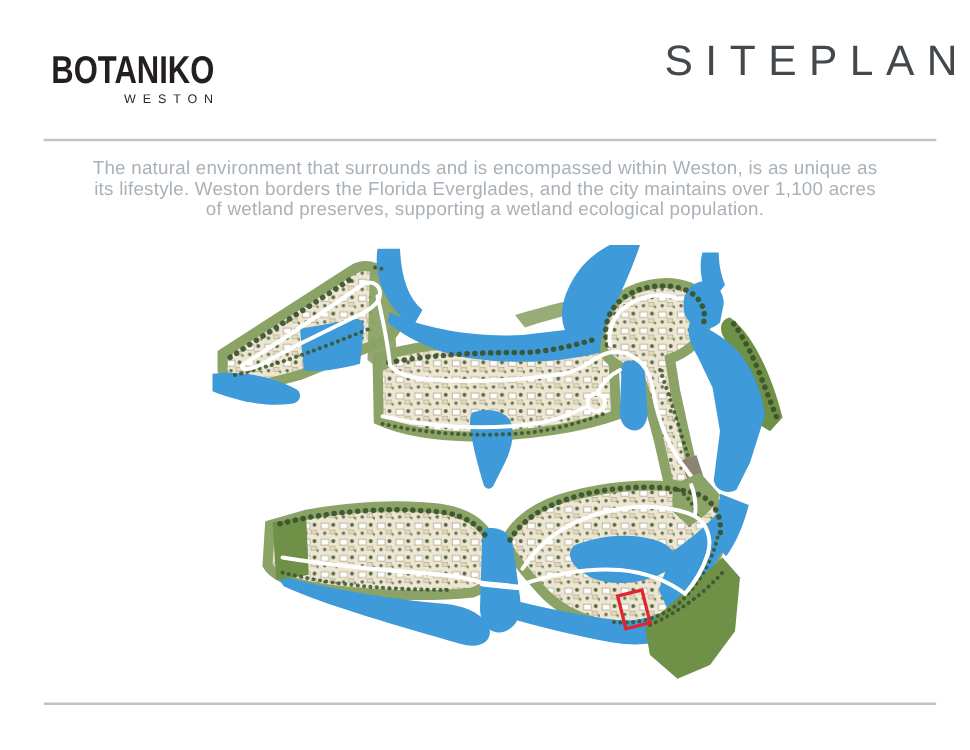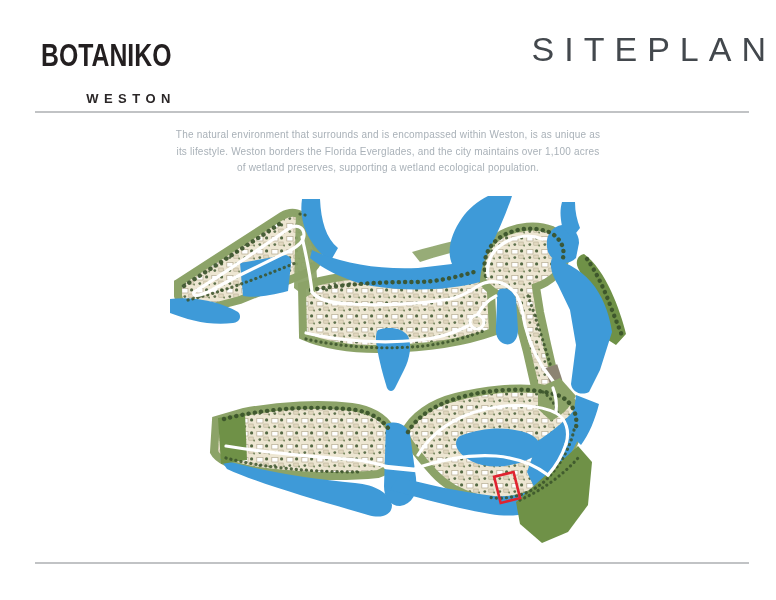--- a/index.html
+++ b/index.html
@@ -8,39 +8,39 @@
     background:var(--page-bg,#ffffff);
     font-family:"Liberation Sans","DejaVu Sans",sans-serif;
   }
   
   .logo{position:absolute;left:41px;top:40px;width:130px;}
   .logo-brand{
     font-weight:bold;font-size:31px;color:#231f20;letter-spacing:0px;
     transform:scaleX(.80);transform-origin:left top;white-space:nowrap;line-height:1;
   }
   .logo-sub{
-    margin-top:20px;text-align:right;font-size:13px;color:#2b2728;
-    letter-spacing:5.5px;margin-right:-5px;font-weight:bold;
+    margin-top:3px;text-align:right;font-size:10px;color:#2b2728;
+    letter-spacing:5.5px;margin-right:-5px;font-weight:normal;
   }
   .title-block{position:absolute;left:0;top:30px;width:776px;text-align:right;pointer-events:none;}
   .page-title{
     font-size:34px;letter-spacing:10px;color:var(--title-color,#43484d);
     font-weight:400;margin-left:10px;
   }
   .page-subtitle{
     margin-top:12px;font-size:9.5px;font-weight:bold;letter-spacing:2.8px;
     color:var(--subtitle-color,#53585d);margin-left:3px;
   }
   .rule{position:absolute;left:35px;width:714px;height:2px;background:var(--rule-color,#acafb2);opacity:.75;}
   .rule.top{top:111px;}
   .rule.bottom{top:562px;}
   
   .intro{
     position:absolute;left:0;top:127px;width:776px;text-align:center;
-    font-size:10px;line-height:16.5px;color:var(--intro-color,#a9b1b8);
+    font-size:15px;line-height:16.5px;color:var(--intro-color,#a9b1b8);
     letter-spacing:.2px;
   }
   
   .map-wrap{position:absolute;left:0;top:0;width:776px;height:600px;}
   svg{display:block;}
   .f-water{fill:var(--map-water);}
   .f-lots{fill:url(#lotsPattern);}
   .f-green{fill:var(--map-green);}
   .f-preserve{fill:var(--map-preserve);}
   .f-bridge{fill:var(--map-bridge);}

